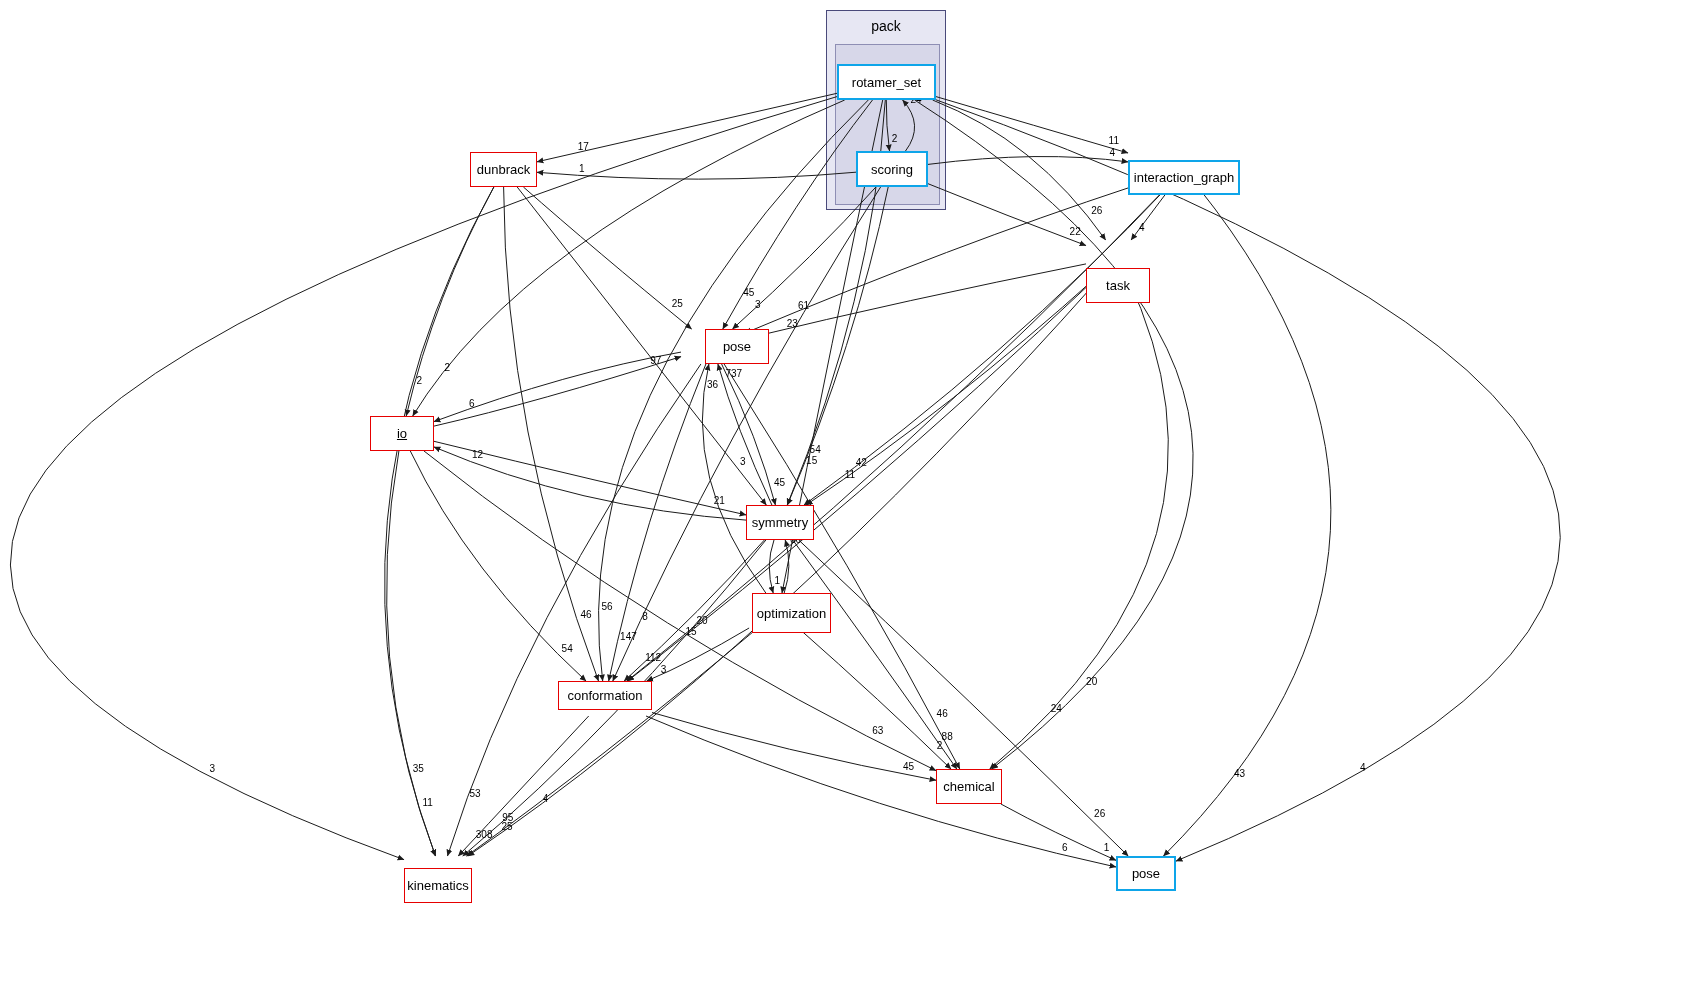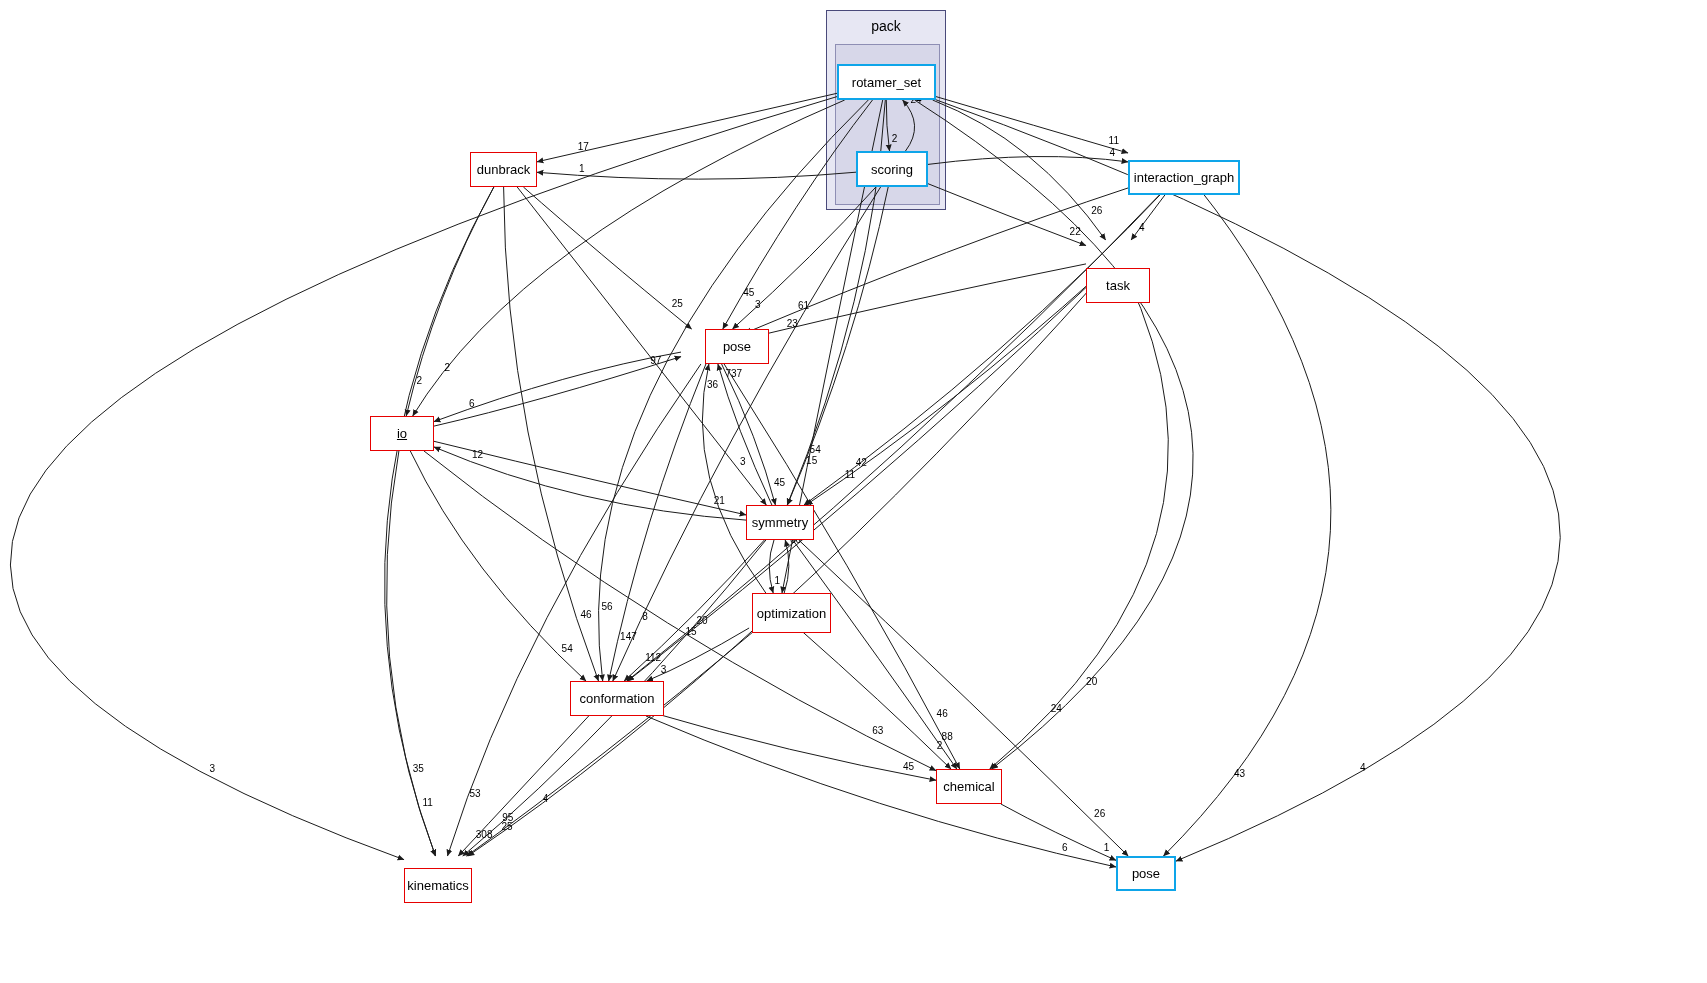--- a/index.html
+++ b/index.html
@@ -159,17 +159,17 @@
     </svg>
 <div class="node black" style="left: 837px; top: 64px; width: 99px; height: 36px;">rotamer_set</div>
     <div class="node black" style="left: 856px; top: 151px; width: 72px; height: 36px;">scoring</div>
     <div class="node red" style="left: 470px; top: 152px; width: 67px; height: 35px;">dunbrack</div>
     <div class="node black" style="left: 1128px; top: 152px; width: 112px; height: 35px; margin-top: 8px;">interaction_graph</div>
     <div class="node red" style="left: 1086px; top: 240px; width: 64px; height: 35px; margin-top: 28px;">task</div>
     <div class="node red" style="left: 681px; top: 329px; width: 64px; height: 35px; margin-left: 24px;">pose</div>
     <div class="node red" style="left: 370px; top: 416px; width: 64px; height: 35px; text-decoration: underline;">io</div>
     <div class="node red" style="left: 746px; top: 505px; width: 68px; height: 35px;">symmetry</div>
     <div class="node red" style="left: 752px; top: 593px; width: 79px; height: 40px;">optimization</div>
-    <div class="node red" style="left: 558px; top: 681px; width: 94px; height: 35px; margin-left: 12px;">conformation</div>
+    <div class="node red" style="left: 558px; top: 681px; width: 94px; height: 29px;">conformation</div>
     <div class="node red" style="left: 936px; top: 769px; width: 66px; height: 35px;">chemical</div>
     <div class="node red" style="left: 404px; top: 856px; width: 68px; height: 35px; margin-top: 12px;">kinematics</div>
     <div class="node black" style="left: 1116px; top: 856px; width: 60px; height: 35px;">pose</div>
   </div>
 
 </body></html>

